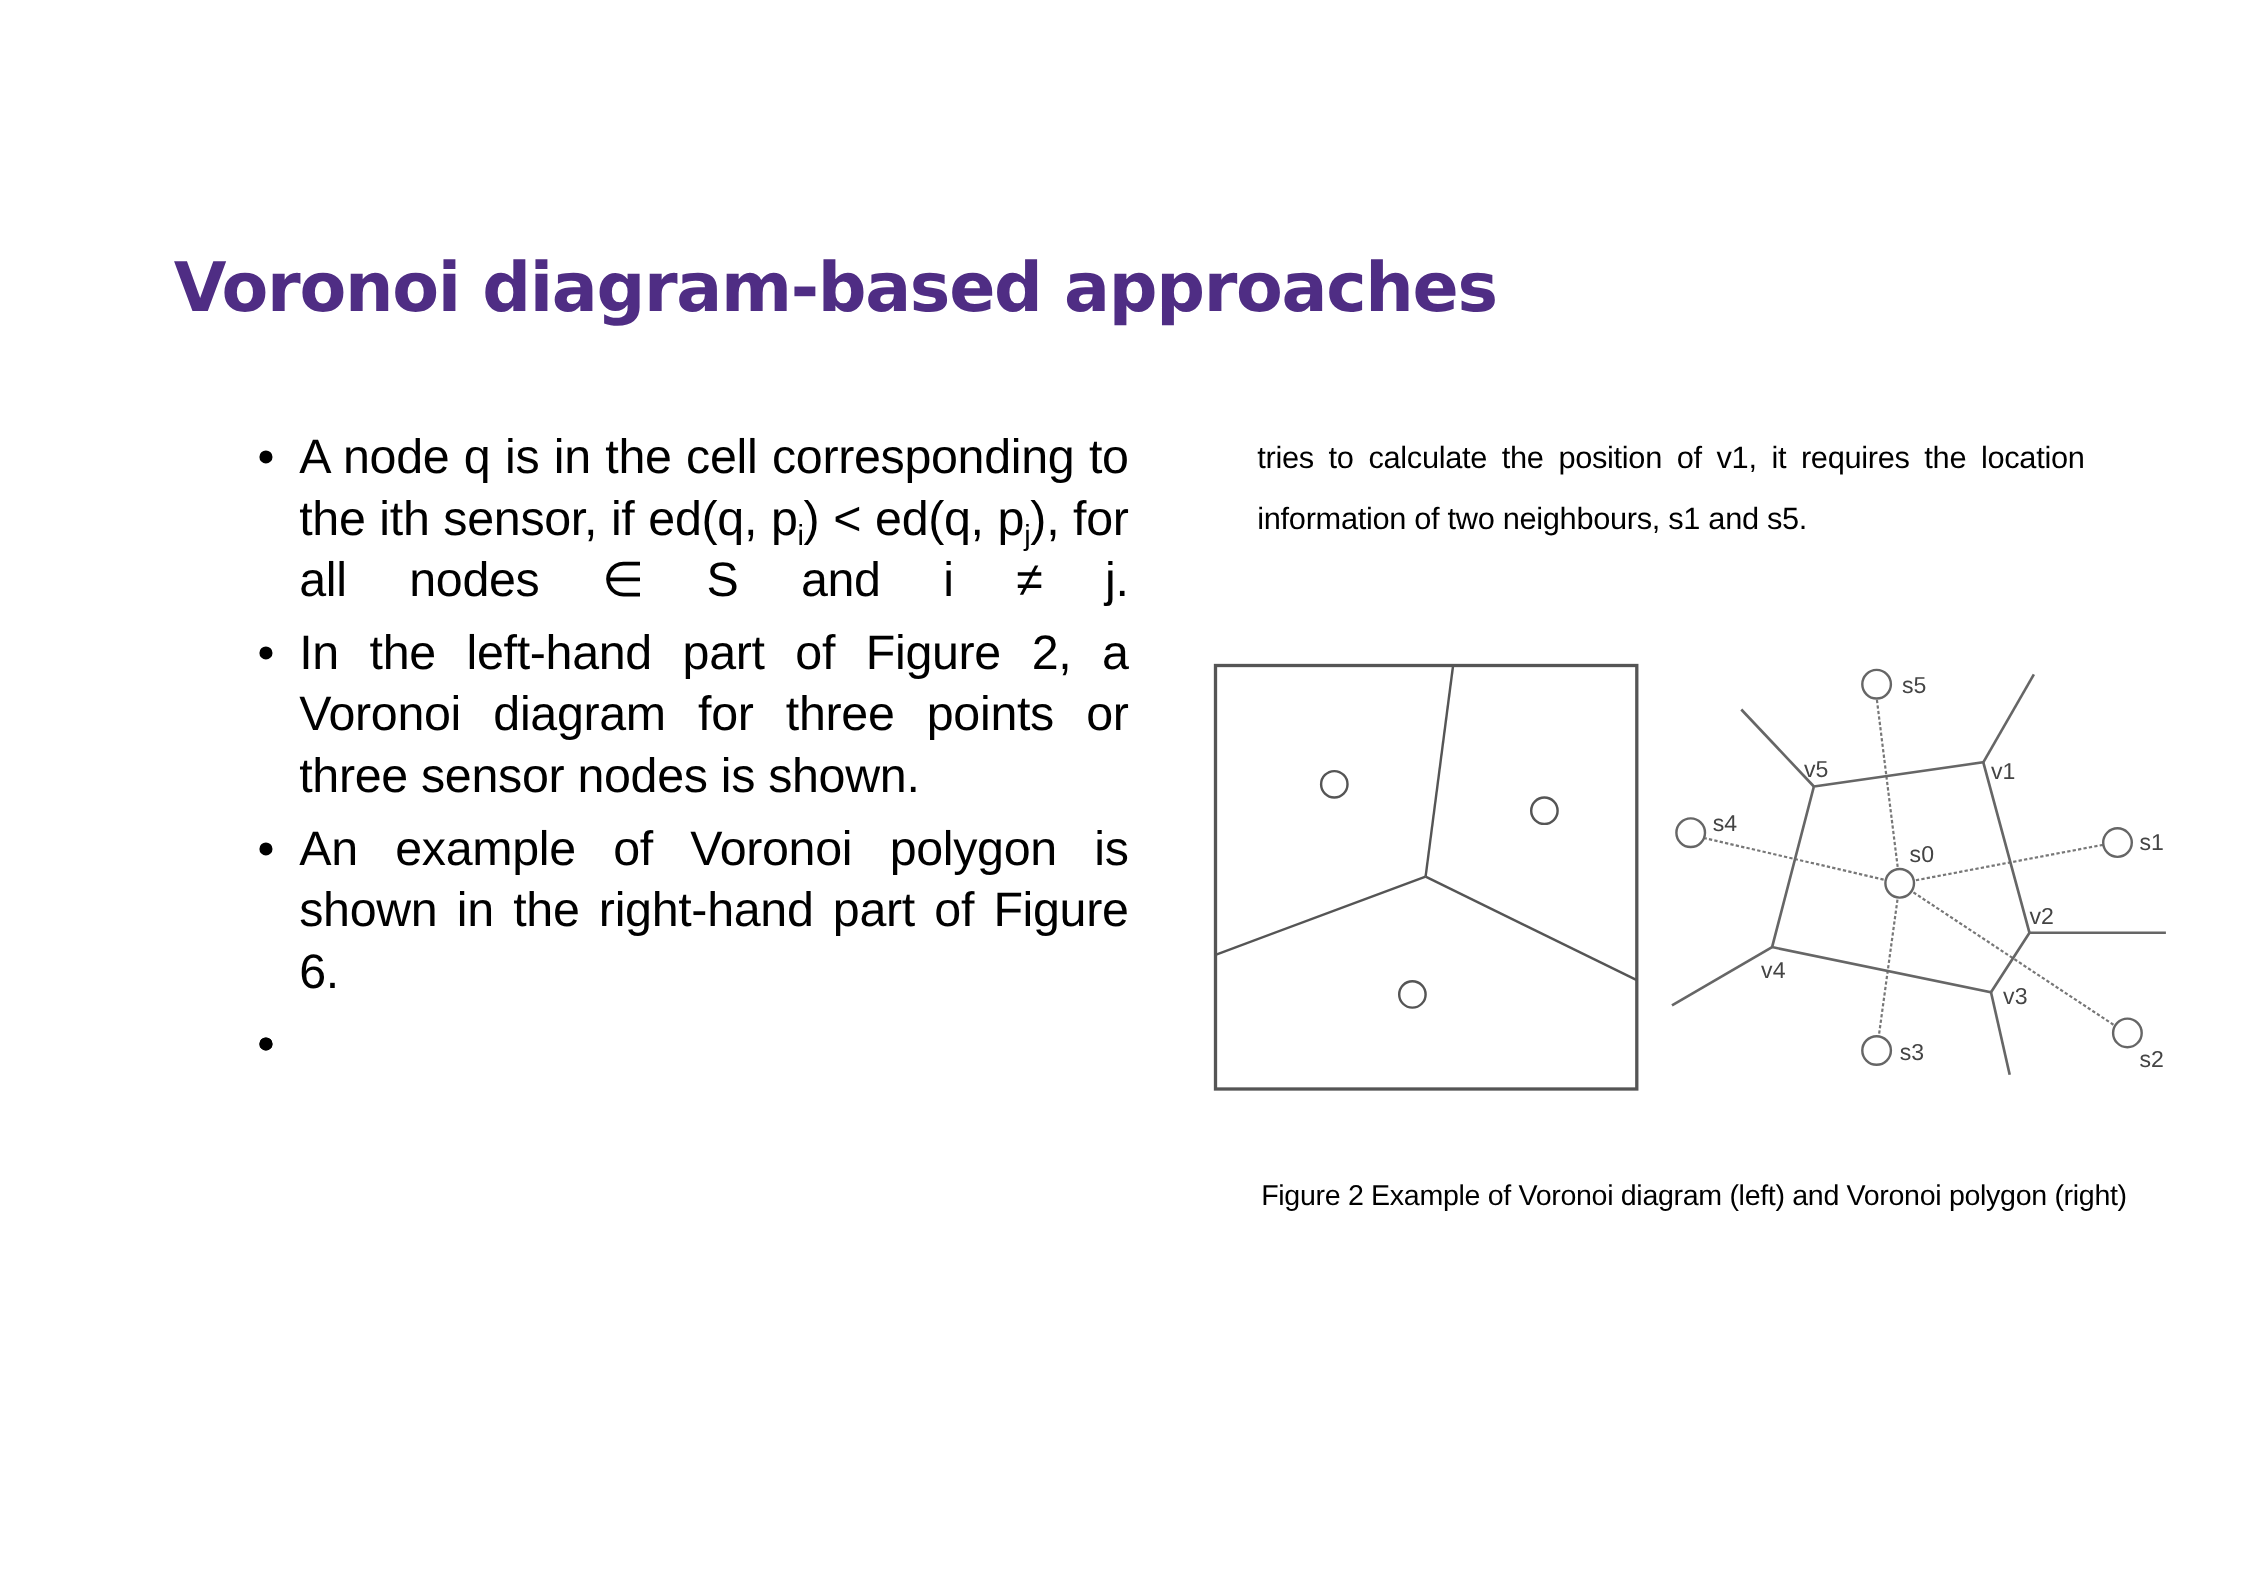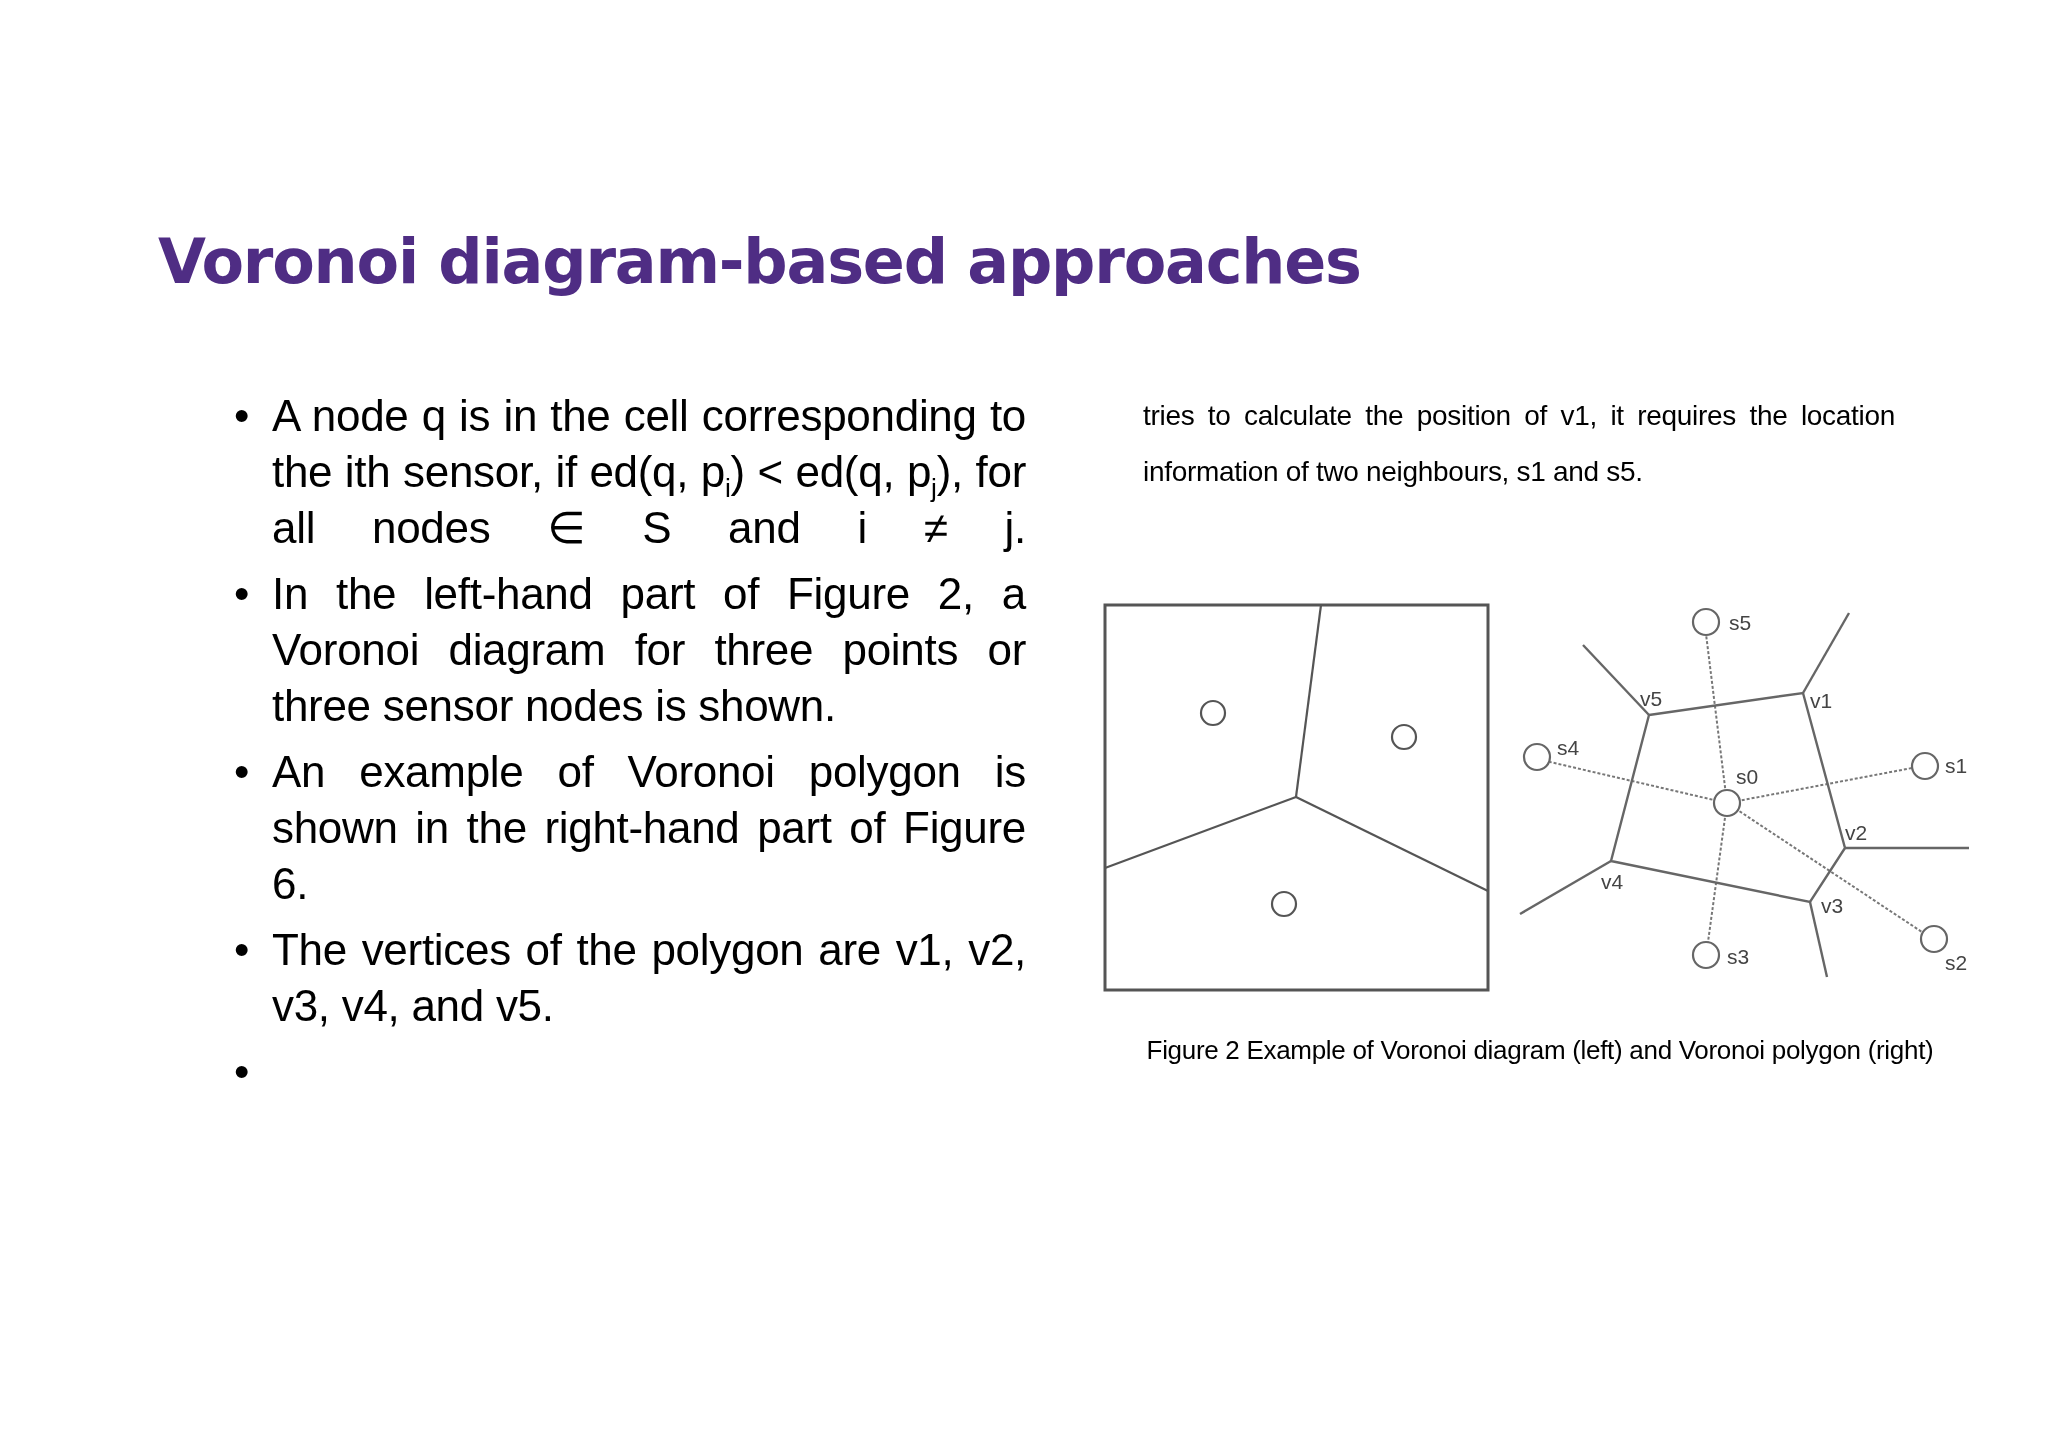--- a/index.html
+++ b/index.html
@@ -68,21 +68,21 @@
       font-family: "Liberation Sans", sans-serif;
       font-size: 28px;
       line-height: 56px;
       text-align: justify;
       text-align-last: left;
       letter-spacing: -0.3px;
     }
     .caption {
       position: absolute;
       left: 1130px;
-      top: 1032px;
+      top: 1068px;
       width: 820px;
       text-align: center;
       font-family: "Liberation Sans", sans-serif;
       font-size: 26px;
       line-height: 36px;
       letter-spacing: -0.3px;
     }
     svg text {
       font-family: "Liberation Sans", "DejaVu Sans", sans-serif;
       fill: #444444;
@@ -109,21 +109,20 @@
       <span>In the left-hand part of Figure 2, a Voronoi diagram for three points or three sensor nodes is shown.</span>
     </div>
 
     <div class="bullet">
       <span class="bullet-dot">•</span>
       <span>An example of Voronoi polygon is shown in the right-hand part of Figure 6.</span>
     </div>
 
     <div class="bullet">
       <span class="bullet-dot">•</span>
-      <span>The vertices of the polygon are v1, v2, v3, v4, and v5.</span>
     </div>
 
     <div class="bullet justify-last">
       <span class="bullet-dot">•</span>
     </div>
   </div>
 
   <div class="right-text">tries to calculate the position of v1, it requires the location information of two neighbours, s1 and s5.</div>
 
   <svg style="position:absolute;left:0;top:0;" width="2048" height="1447" viewBox="0 0 2048 1447">

